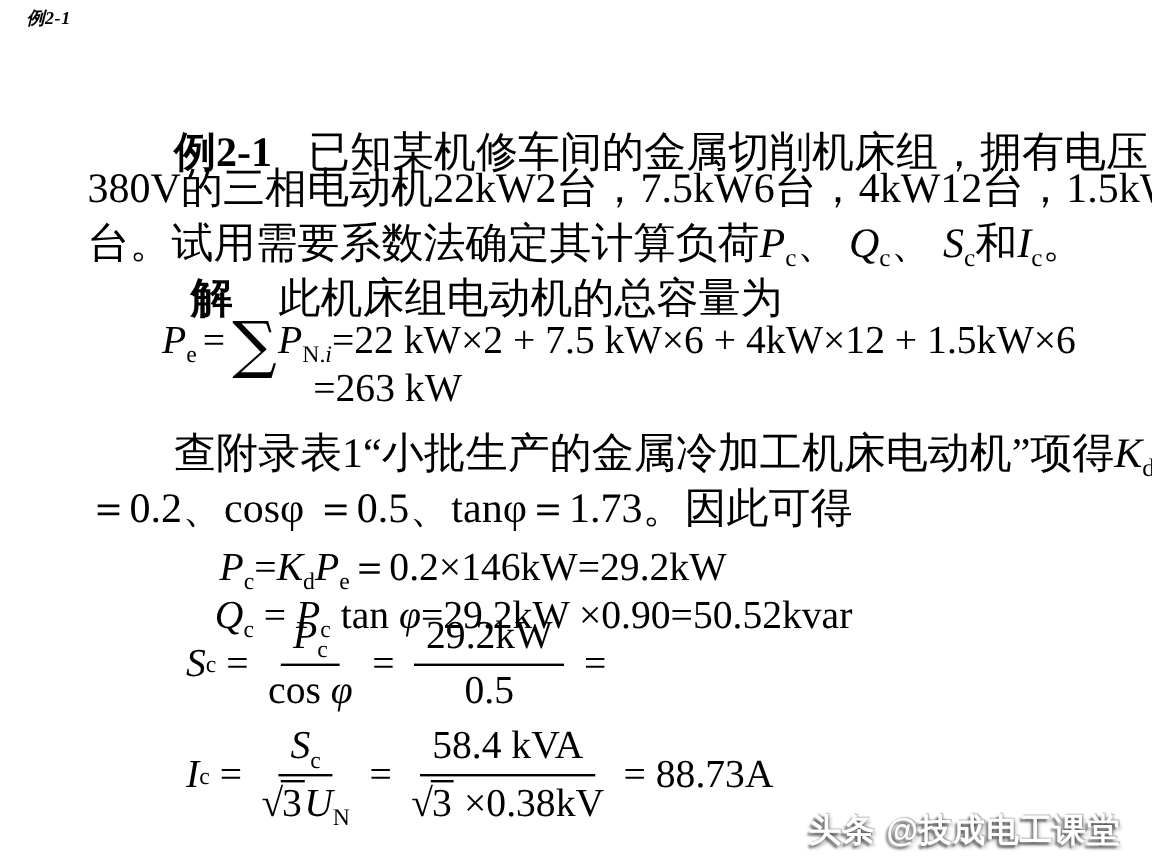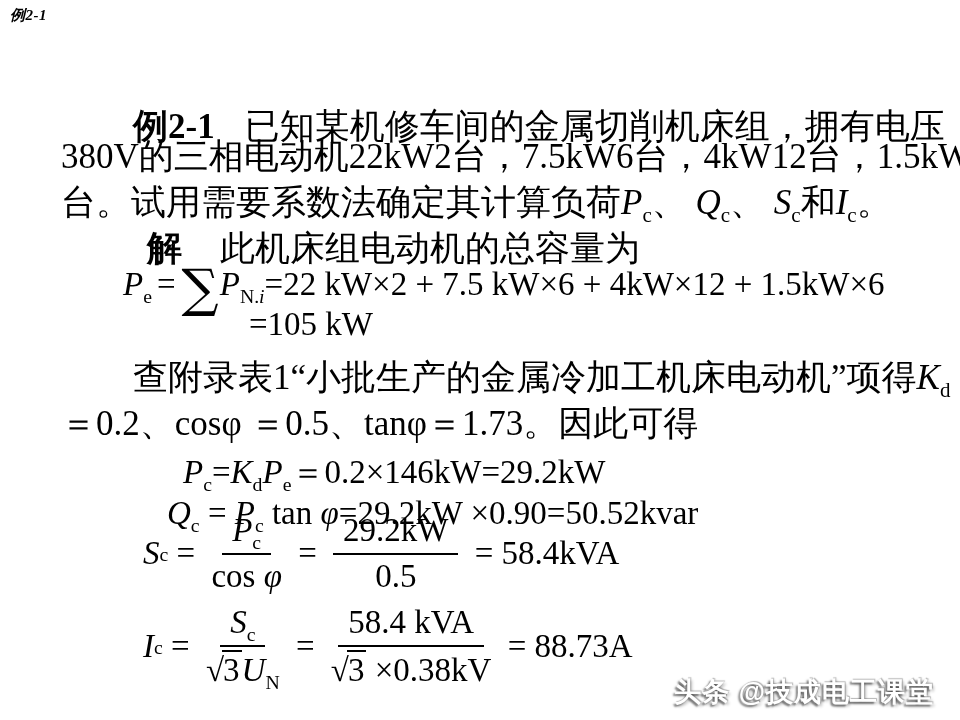--- a/index.html
+++ b/index.html
@@ -1,21 +1,21 @@
 <!DOCTYPE html>
 <html><head>
 <meta charset="utf-8">
 <style>
   html,body { margin:0; padding:0; }
   body {
     width:960px; height:720px; background:#ffffff; color:#000;
     font-family:"Liberation Serif","DejaVu Serif",serif;
     position:relative; overflow:hidden;
   }
-  .abs { position:absolute; white-space:pre; }
+  .abs { position:absolute; white-space:pre;margin-left:12px; }
   .t  { font-size:35px; line-height:1.3; }
   .eq { font-size:33px; }
   .v  { font-style:italic; }
   .b  { font-weight:bold; }
   sub { font-size:60%; line-height:0; }
   .gap30 { margin-right:30px; }
   .gap38 { margin-right:38px; }
   .corner {
     font-size:15px; font-weight:bold; font-style:italic; letter-spacing:0.5px;
   }
@@ -60,41 +60,41 @@
 
   <div class="abs t" style="left:112px; top:180px;">
     <span class="b gap38">解</span><span>此机床组电动机的总容量为</span>
   </div>
 
   <div class="abs eq" style="left:90px; top:229px;">
     <span class="v">P</span><sub>e</sub><span class="eqsign">=</span><span class="sum">∑</span><span class="v">P</span><sub><span>N.</span><span class="v">i</span></sub><span>=22 kW×2 + 7.5 kW×6 + 4kW×12 + 1.5kW×6</span>
   </div>
 
   <div class="abs eq" style="left:216px; top:269px;">
-    <span>=105 kW</span>
+    <span>=263 kW</span>
   </div>
 
   <div class="abs t" style="left:98px; top:309px;">
     <span>查附录表1“小批生产的金属冷加工机床电动机”项得</span><span class="v">K</span><sub>d</sub>
   </div>
 
   <div class="abs t" style="left:26px; top:355px;">
     <span>＝0.2、cosφ ＝0.5、tanφ＝1.73。因此可得</span>
   </div>
 
-  <div class="abs eq" style="left:150px; top:413px;">
+  <div class="abs eq" style="left:138px; top:413px;">
     <span class="v">P</span><sub>c</sub><span>=</span><span class="v">K</span><sub>d</sub><span class="v">P</span><sub>e</sub><span>＝0.2×146kW=29.2kW</span>
   </div>
 
   <div class="abs eq" style="left:134px; top:458px;">
     <span class="v">Q</span><sub>c</sub><span> = </span><span class="v">P</span><sub>c</sub><span> tan </span><span class="v">φ</span><span>=29.2kW ×0.90=50.52kvar</span>
   </div>
 
   <div class="abs eq eqrow" style="left:143px; top:512px;">
-    <span class="v">S</span><sub>c</sub><span> = </span><span class="frac"><span class="num"><span class="v">P</span><sub>c</sub></span><span class="den"><span>cos </span><span class="v">φ</span></span></span><span> = </span><span class="frac"><span class="num">29.2kW</span><span class="den">0.5</span></span><span> = </span><span>58.4kVA</span>
+    <span class="v">S</span><sub>c</sub><span> = </span><span class="frac"><span class="num"><span class="v">P</span><sub>c</sub></span><span class="den"><span>cos </span><span class="v">φ</span></span></span><span> = </span><span class="frac"><span class="num">29.2kW</span><span class="den">0.5</span></span><span> = </span>
   </div>
 
   <div class="abs eq eqrow" style="left:143px; top:604px;">
     <span class="v">I</span><sub>c</sub><span> = </span><span class="frac"><span class="num"><span class="v">S</span><sub>c</sub></span><span class="den"><span>√</span><span class="rad">3</span><span class="v">U</span><sub>N</sub></span></span><span> = </span><span class="frac"><span class="num">58.4 kVA</span><span class="den"><span>√</span><span class="rad">3</span><span> ×0.38kV</span></span></span><span> = </span><span>88.73A</span>
   </div>
 
   <div class="abs watermark" style="right:26px; top:674px;">头条 @技成电工课堂</div>
 
 </div>
 

